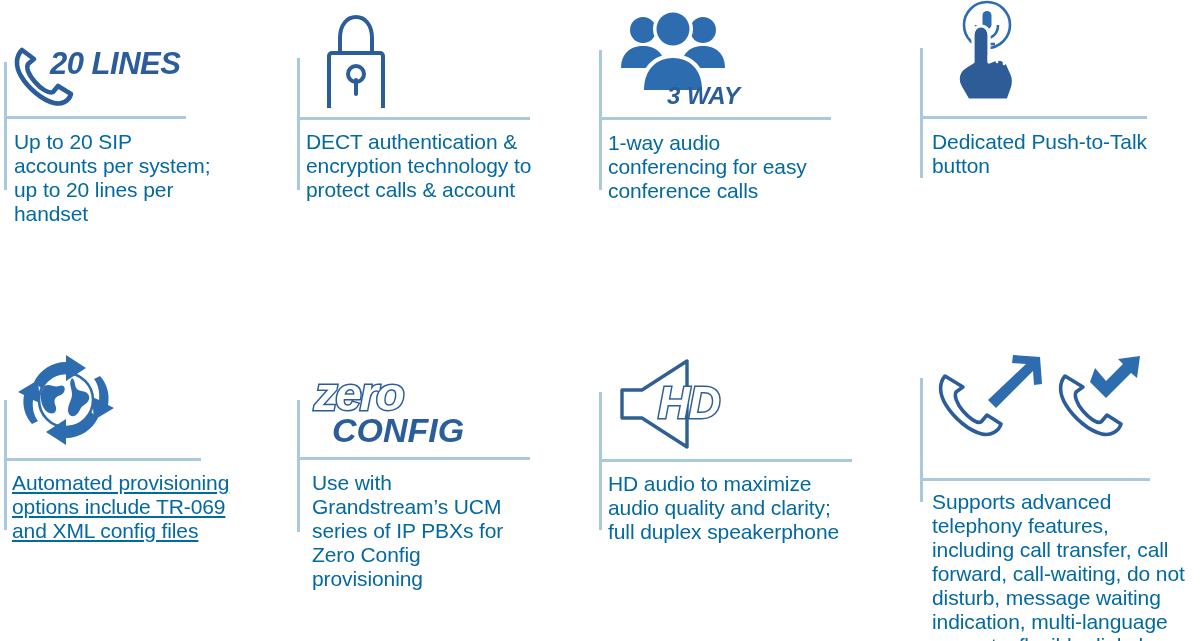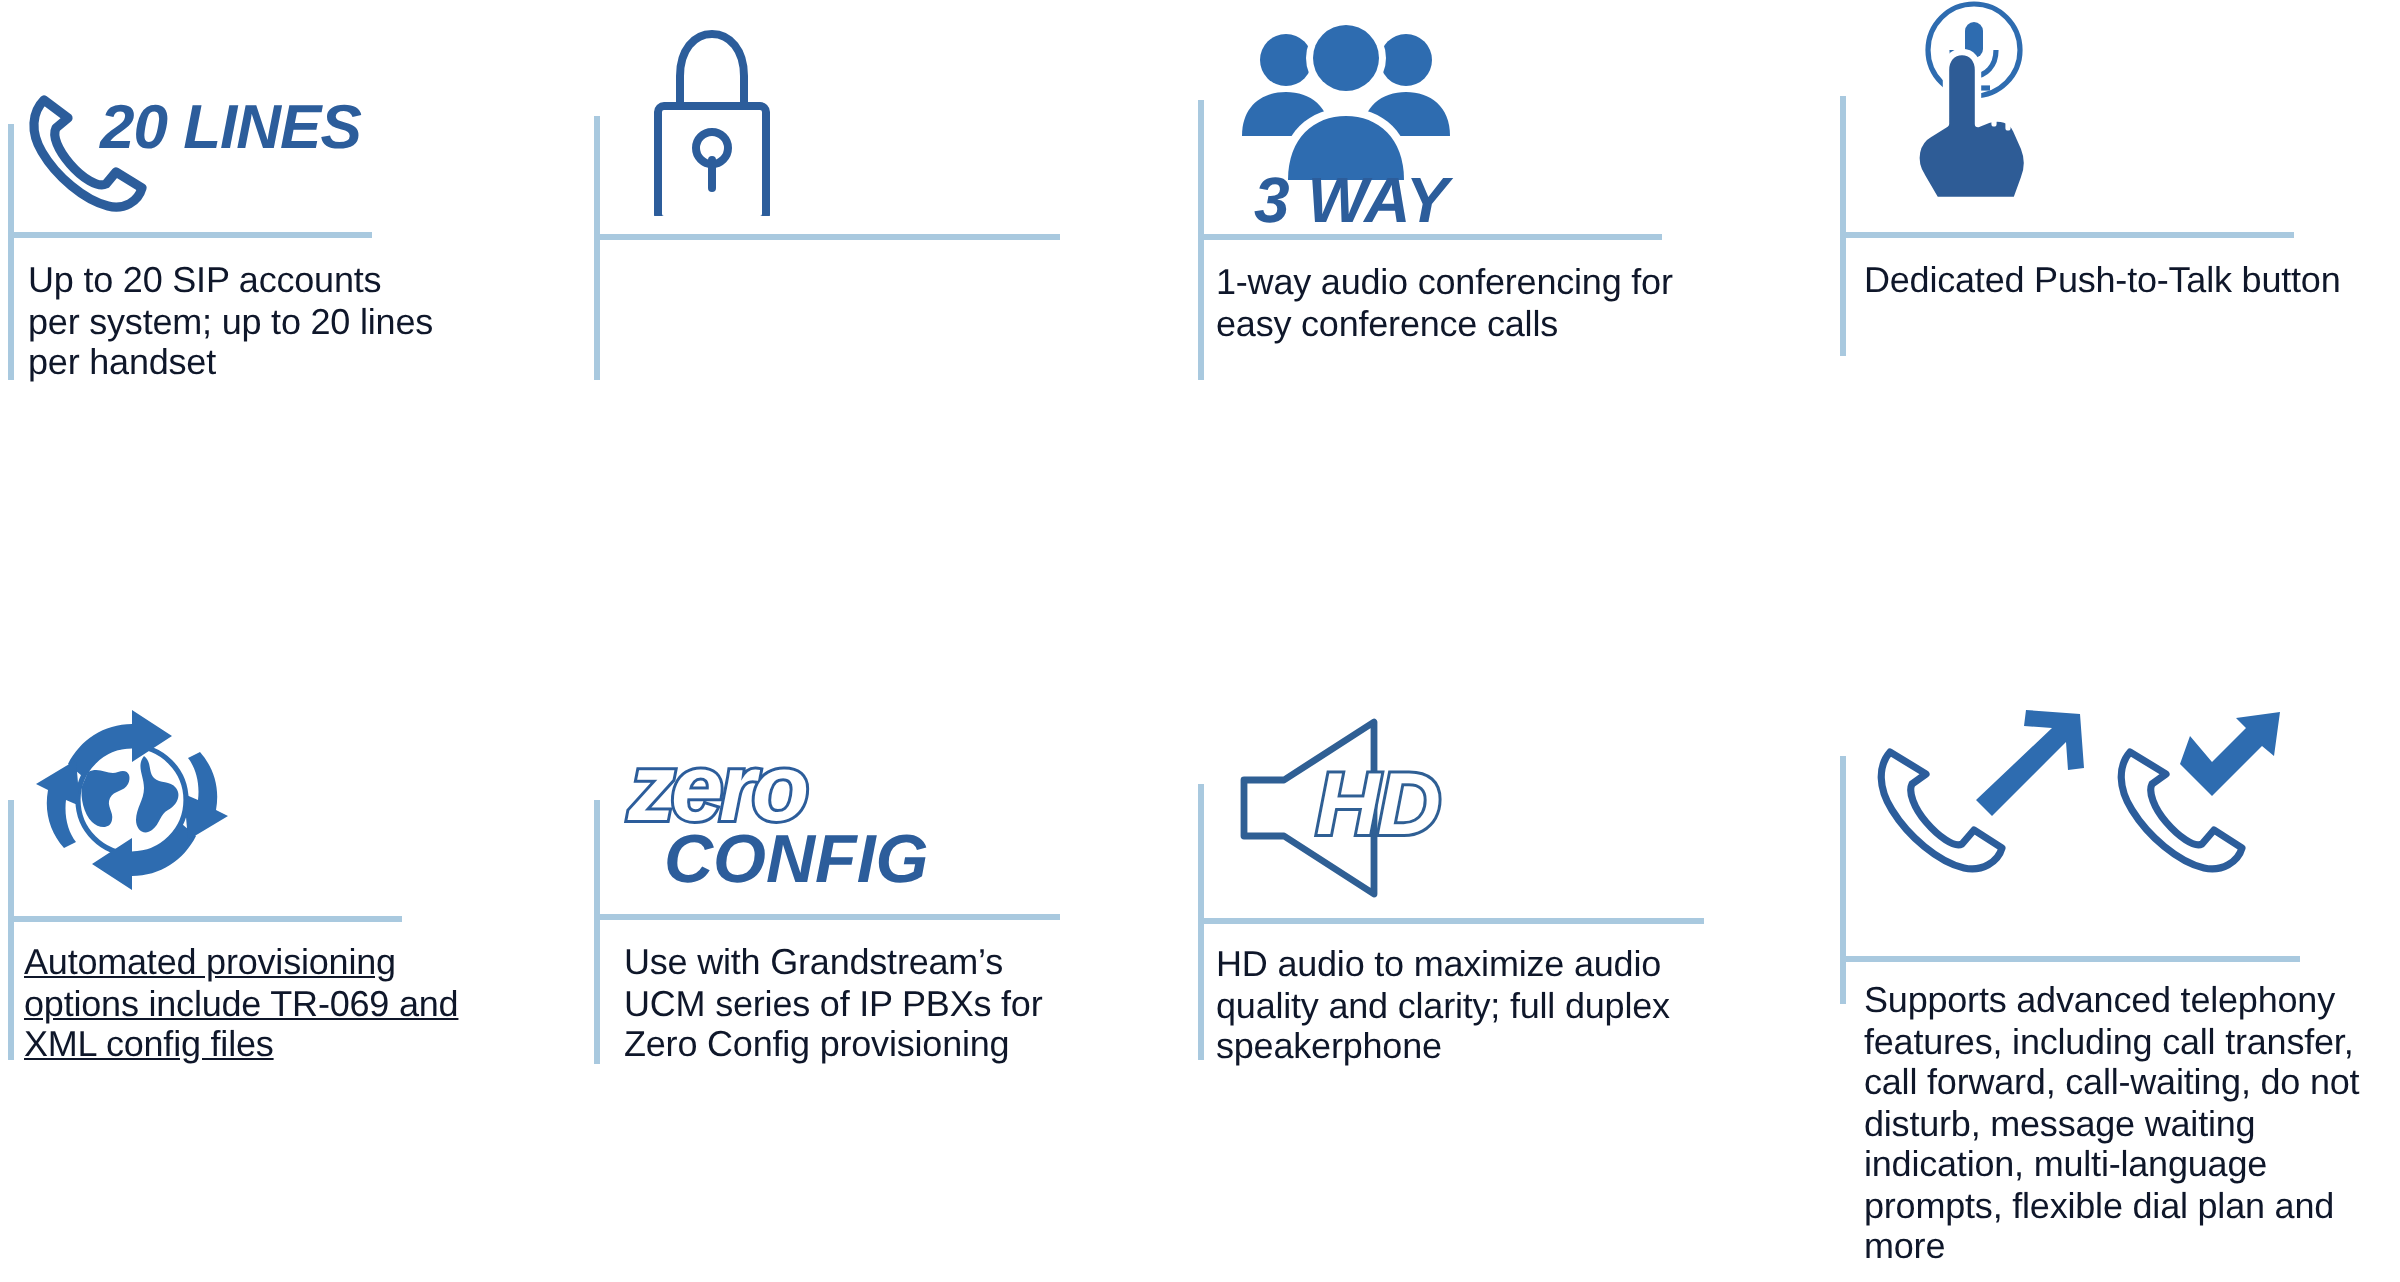--- a/index.html
+++ b/index.html
@@ -36,35 +36,35 @@
     background: #a9c9df;
   }
   .icon-area {
     position: absolute;
     display: flex;
     align-items: flex-end;
   }
   .icon-area svg { display: block; }
   .cell-text {
     position: absolute;
-    color: #0f172a;
-    font-size: 18px;
+    color: #0369a1;
+    font-size: 21px;
     line-height: 1.14;
     font-family: "Liberation Sans", sans-serif;
     letter-spacing: -0.1px;
   }
   .wordmark {
     font-style: italic;
     font-weight: bold;
     color: #2c5d9b;
     font-family: "Liberation Sans", sans-serif;
     letter-spacing: -0.5px;
   }
   .wm-20lines { font-size: 31px; }
-  .wm-3way { font-size: 32px; letter-spacing: 0px; }
+  .wm-3way { font-size: 24px; letter-spacing: 0px; margin-left: 40px; }
   .zero-logo { position: absolute; }
   .zero-word {
     font-style: italic;
     font-weight: bold;
     font-size: 47px;
     letter-spacing: -2px;
     color: #ffffff;
     -webkit-text-stroke: 3px #2c5d9b;
     paint-order: stroke fill;
     font-family: "Liberation Sans", sans-serif;
@@ -120,20 +120,21 @@
 
     <div class="icon-area" style="left:30px; top:8px;">
       <svg width="72" height="100" viewBox="0 0 72 100" fill="none">
         <rect x="9" y="45" width="54" height="57" rx="3" stroke="#2c5d9b" stroke-width="4" fill="none"></rect>
         <path d="M20 46 V30 C20 17 27 9 36 9 C45 9 52 17 52 30 V46" stroke="#2c5d9b" stroke-width="4" fill="none"></path>
         <circle cx="36" cy="66" r="8" stroke="#2c5d9b" stroke-width="4" fill="none"></circle>
         <path d="M36 72 v14" stroke="#2c5d9b" stroke-width="4" stroke-linecap="round"></path>
       </svg>
     </div>
 
+    <div class="cell-text" style="left:16px; top:130px; width:238px;">DECT authentication &amp; encryption technology to protect calls &amp; account</div>
   </div>
 
   <div class="feature-cell" style="left:596px; top:0px; width:310px; height:260px;">
     <div class="vrule" style="left:3px; top:50px; height:140px;"></div>
     <div class="hrule" style="left:3px; top:117px; width:232px;"></div>
 
     <div class="icon-area" style="left:22px; top:8px;">
       <svg width="110" height="82" viewBox="0 0 110 82" fill="none">
 
         <circle cx="25" cy="22" r="13" fill="#2e6cb0"></circle>

